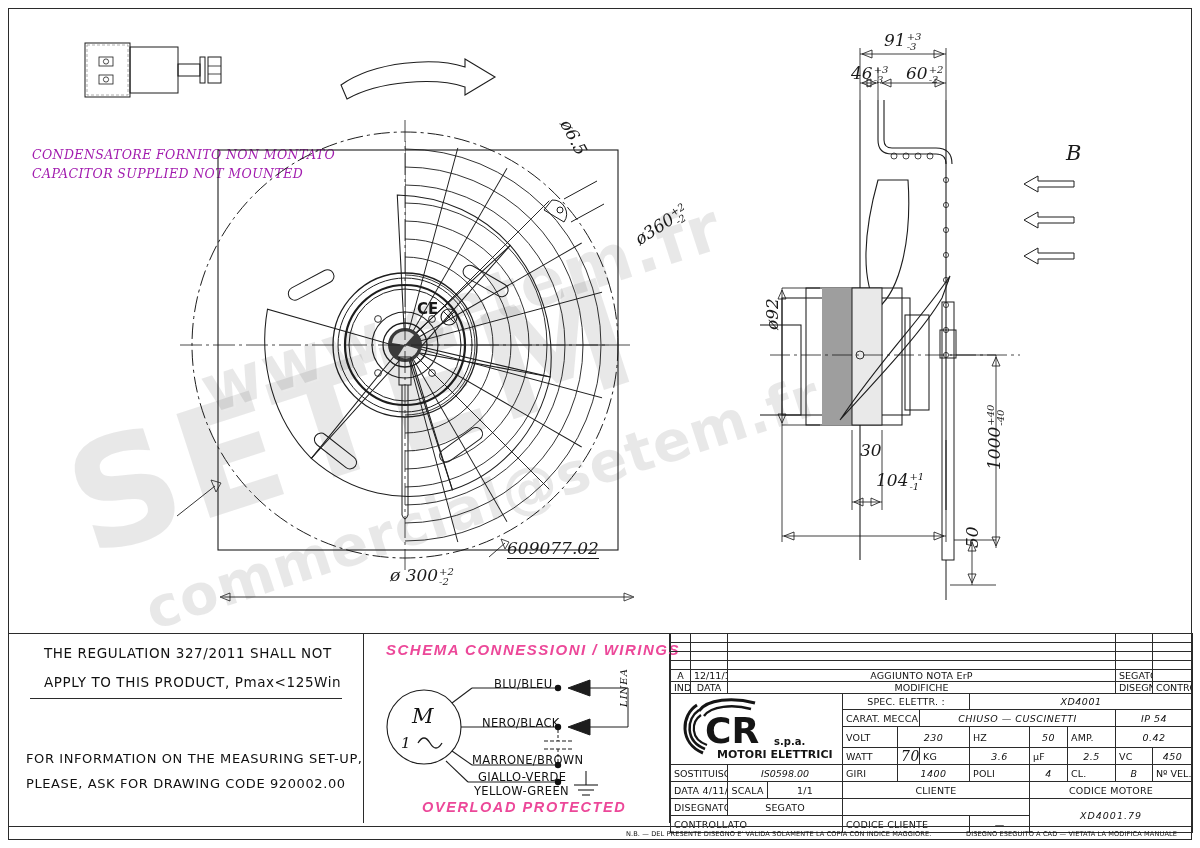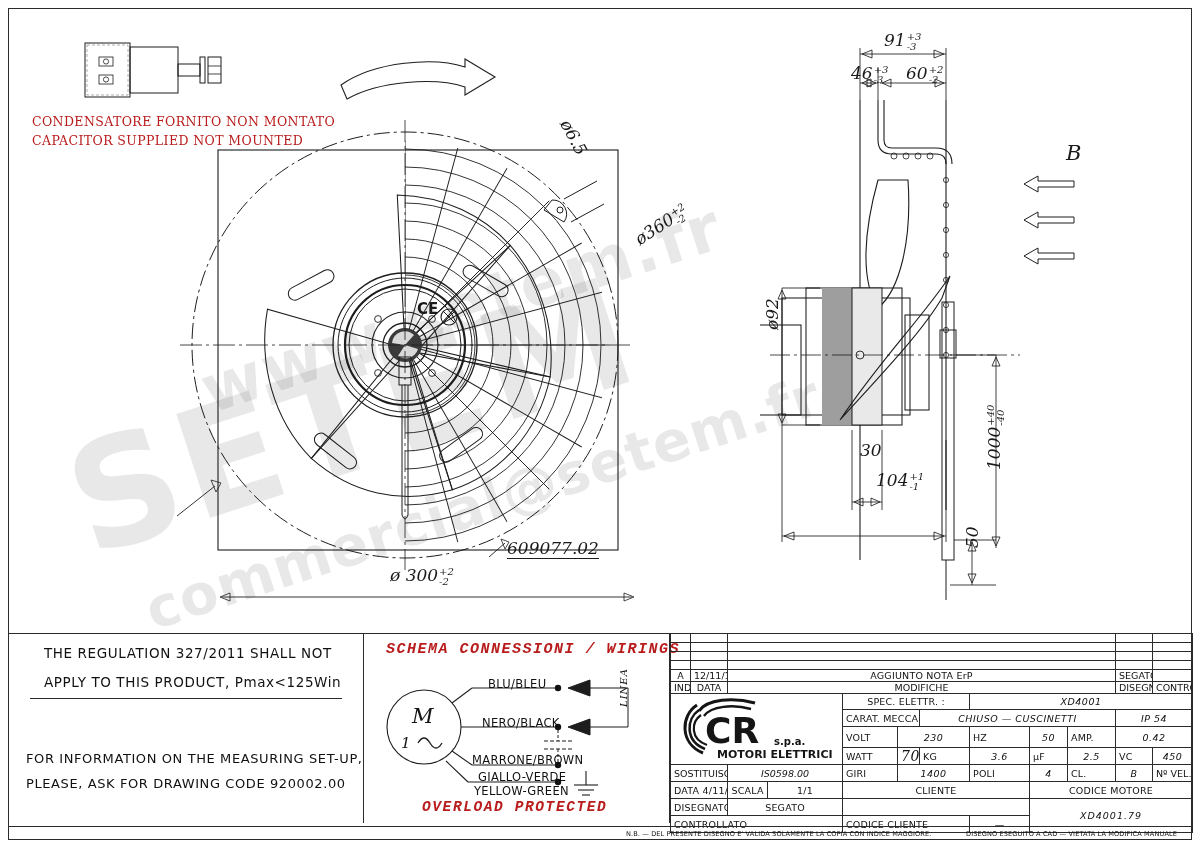--- a/index.html
+++ b/index.html
@@ -23,38 +23,38 @@
   #wm-url{left:190px;top:270px;font-size:66px;transform:rotate(-18deg);letter-spacing:2px;}
   #wm-mail{left:130px;top:470px;font-size:56px;transform:rotate(-18deg);letter-spacing:1px;}
   
   .dim{
     position:absolute;font-family:"DejaVu Serif",serif;font-style:italic;
     font-size:17px;color:#1a1a1a;white-space:nowrap;
   }
   .tolbox{display:inline-block;vertical-align:middle;font-size:10px;line-height:1.0;text-align:left;margin-left:1px;}
   .tolbox i{display:block;font-style:italic;}
   .note{
-    position:absolute;font-family:"DejaVu Serif",serif;
-    font-size:12.5px;color:#b91c1c;letter-spacing:.4px;white-space:nowrap;
+    position:absolute;font-family:"DejaVu Serif",serif;font-style:italic;
+    font-size:12.5px;color:#a21caf;letter-spacing:.4px;white-space:nowrap;margin-top:33px;
   }
   svg{display:block;}
   .ln{stroke:#1d1d1d;fill:none;}
   
   #bottomband{position:absolute;left:8px;top:633px;width:1184px;height:190px;}
   .panel{position:absolute;box-sizing:border-box;}
   #panel-note{left:0;top:0;width:356px;height:190px;border-right:1.5px solid #2b2b2b;}
   #panel-note .divider{position:absolute;left:22px;top:65px;width:312px;border-top:1.2px solid #2b2b2b;}
   .engtext{
     position:absolute;font-family:"DejaVu Sans",sans-serif;font-size:13.5px;
     color:#111;white-space:nowrap;letter-spacing:.6px;
   }
   #panel-wire{left:356px;top:0;width:306px;height:190px;border-right:1.5px solid #2b2b2b;}
   .wiretitle{
-    position:absolute;font-family:Liberation Mono, monospace;font-style:italic;font-weight:bold;
-    font-size:15px;letter-spacing:1.5px;color:#b91c1c;white-space:nowrap;
+    position:absolute;font-family:Liberation Sans, sans-serif;font-style:italic;font-weight:bold;
+    font-size:15px;letter-spacing:1.5px;color:#ec4899;white-space:nowrap;
   }
   .wirelbl{
     position:absolute;font-family:"DejaVu Sans",sans-serif;font-size:11.5px;
     color:#111;white-space:nowrap;letter-spacing:.3px;
   }
   
   #tb{position:absolute;left:662px;top:0;width:522px;height:190px;}
   #tb table{border-collapse:collapse;width:522px;height:190px;table-layout:fixed;}
   #tb td{border:1px solid #2b2b2b;padding:0 3px;font-family:"DejaVu Sans",sans-serif;
          font-size:9.5px;color:#111;white-space:nowrap;overflow:hidden;}
@@ -414,21 +414,21 @@
           <line x1="206" y1="120" x2="230" y2="120"></line>
           <line x1="210" y1="125" x2="226" y2="125"></line>
           <line x1="214" y1="130" x2="222" y2="130"></line>
         </g>
 
         <text x="44" y="58" font-family="DejaVu Serif, serif" font-style="italic" font-size="21" fill="#111">M</text>
         <text x="33" y="83" font-family="DejaVu Serif, serif" font-style="italic" font-size="15" fill="#111">1</text>
         <path class="ln" d="M50,78 q6,-10 12,0 q6,10 12,0" stroke-width="1.3"></path>
       </svg>
 
-      <div class="wirelbl" style="left:124px;top:44px">BLU/BLEU</div>
+      <div class="wirelbl" style="left:130px;top:44px">BLU/BLEU</div>
       <div class="wirelbl" style="left:118px;top:83px">NERO/BLACK</div>
       <div class="wirelbl" style="left:108px;top:120px">MARRONE/BROWN</div>
       <div class="wirelbl" style="left:114px;top:137px">GIALLO-VERDE</div>
       <div class="wirelbl" style="left:110px;top:151px">YELLOW-GREEN</div>
       <div class="wirelbl" style="left:254px;top:74px;transform:rotate(-90deg);transform-origin:left top;font-family:'DejaVu Serif',serif;font-style:italic;font-size:10px;letter-spacing:1px">LINEA</div>
 
       <div class="wiretitle" style="left:58px;top:166px;letter-spacing:1.6px;font-size:14.5px">OVERLOAD PROTECTED</div>
     </div>
 
     <div id="tb">

